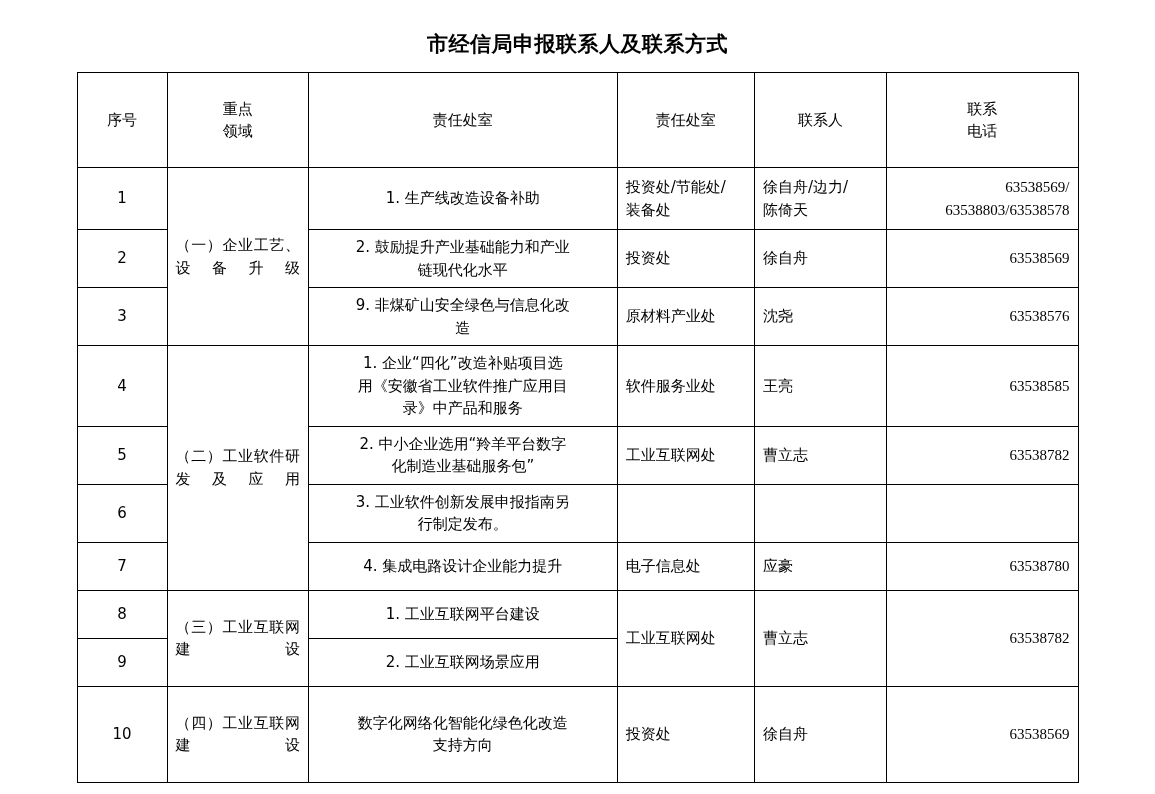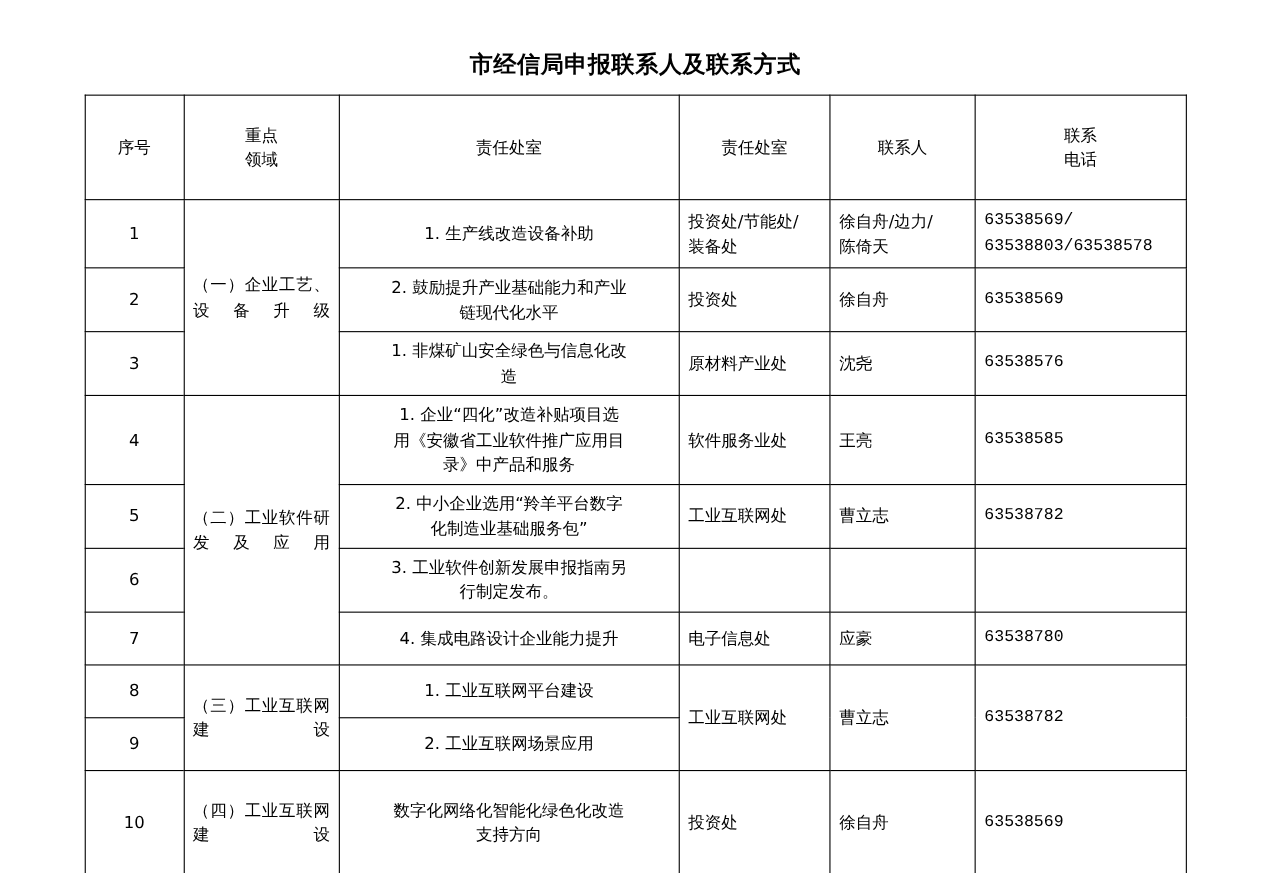--- a/index.html
+++ b/index.html
@@ -20,21 +20,21 @@
     height: 794px;
     box-sizing: border-box;
     padding: 0;
     position: relative;
   }
   .doc-title {
     text-align: center;
     font-size: 21px;
     font-weight: bold;
     letter-spacing: 0.5px;
-    padding-top: 44px;
+    padding-top: 30px;
     padding-bottom: 14px;
   }
   table.main {
     border-collapse: collapse;
     table-layout: fixed;
     margin: 0 auto;
     width: 1002px;
     border: 1.5px solid #000;
   }
   table.main td, table.main th {
@@ -74,21 +74,21 @@
   td.dir {
     font-size: 14.5px;
     line-height: 1.65;
     text-align: center;
   }
   td.dept, td.person, td.phone {
     font-size: 14.5px;
     line-height: 1.6;
     text-align: left;
   }
-  td.phone { font-family: Liberation Mono, monospace; }
+  td.phone { font-family: Liberation Serif, serif; text-align: right; }
   .nowrap-block { white-space: pre-line; }
   .hdr-two-line { white-space: pre-line; }
 </style>
 </head>
 <body>
 
 <div class="page">
 
   <div class="doc-title">市经信局申报联系人及联系方式</div>
 
@@ -129,21 +129,21 @@
       <tr style="height:50px;">
         <td class="seq">2</td>
         <td class="dir nowrap-block">2. 鼓励提升产业基础能力和产业
 链现代化水平</td>
         <td class="dept nowrap-block">投资处</td>
         <td class="person nowrap-block">徐自舟</td>
         <td class="phone nowrap-block">63538569</td>
       </tr>
       <tr style="height:50px;">
         <td class="seq">3</td>
-        <td class="dir nowrap-block">1. 非煤矿山安全绿色与信息化改
+        <td class="dir nowrap-block">9. 非煤矿山安全绿色与信息化改
 造</td>
         <td class="dept nowrap-block">原材料产业处</td>
         <td class="person nowrap-block">沈尧</td>
         <td class="phone nowrap-block">63538576</td>
       </tr>
 
       <tr style="height:78px;">
         <td class="seq">4</td>
         <td class="field" rowspan="4">（二）工业软件研发及应用</td>
         <td class="dir nowrap-block">1. 企业“四化”改造补贴项目选

